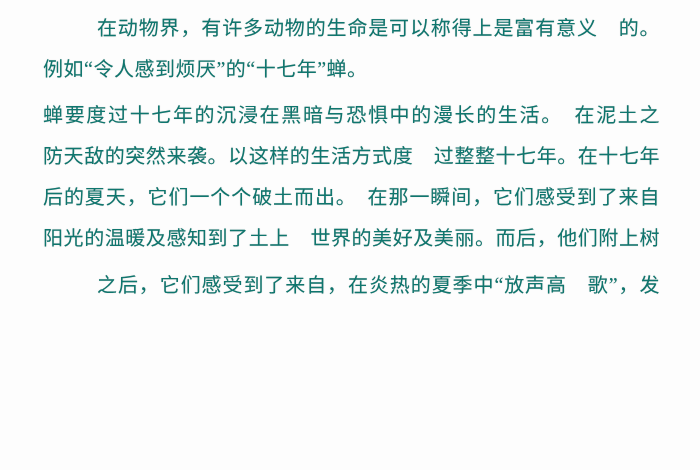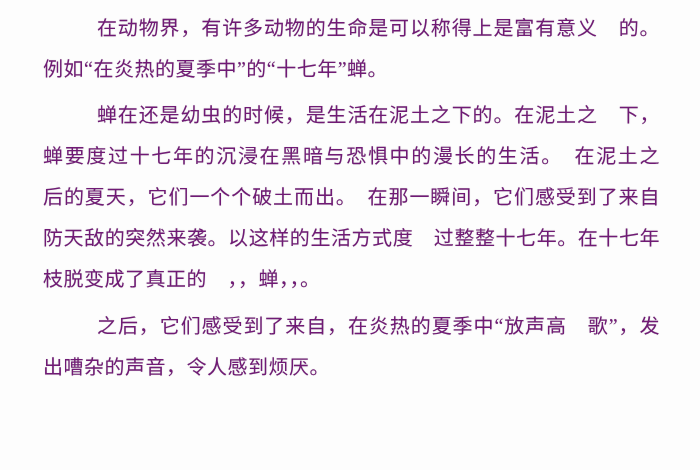--- a/index.html
+++ b/index.html
@@ -11,21 +11,21 @@
   }
   body {
     background: #fdfdfd;
   }
   .page {
     box-sizing: border-box;
     width: 700px;
     height: 398px;
     padding: 8px 40px 0 43px;
     font-family: "Liberation Serif", serif;
-    color: #701a75;
+    color: #0f766e;
     font-size: 20px;
     text-shadow: 0 0 1px rgba(90, 90, 90, 0.35);
   }
   .para {
     margin: 0;
   }
   .para + .para {
     margin-top: 5px;
   }
   .para.p3 {
@@ -45,29 +45,27 @@
     text-indent: 54px;
   }
 </style>
 </head>
 <body>
 
 <div class="page">
 
   <div class="para p1">
     <div class="line full indent">在动物界，有许多动物的生命是可以称得上是富有意义　的。</div>
-    <div class="line">例如“在炎热的夏季中”的“十七年”蝉。</div>
+    <div class="line">例如“令人感到烦厌”的“十七年”蝉。</div>
   </div>
 
   <div class="para p2">
-    <div class="line full indent">蝉在还是幼虫的时候，是生活在泥土之下的。在泥土之　下，</div>
     <div class="line full">蝉要度过十七年的沉浸在黑暗与恐惧中的漫长的生活。　在泥土之</div>
+    <div class="line full">防天敌的突然来袭。以这样的生活方式度　过整整十七年。在十七年</div>
     <div class="line full">后的夏天，它们一个个破土而出。　在那一瞬间，它们感受到了来自</div>
-    <div class="line full">防天敌的突然来袭。以这样的生活方式度　过整整十七年。在十七年</div>
-    <div class="line">枝脱变成了真正的　，，蝉，，。</div>
+    <div class="line full">阳光的温暖及感知到了土上　世界的美好及美丽。而后，他们附上树</div>
   </div>
 
   <div class="para p3">
     <div class="line full indent">之后，它们感受到了来自，在炎热的夏季中“放声高　歌”，发</div>
-    <div class="line">出嘈杂的声音，令人感到烦厌。</div>
   </div>
 
 </div>
 
 </body></html>

